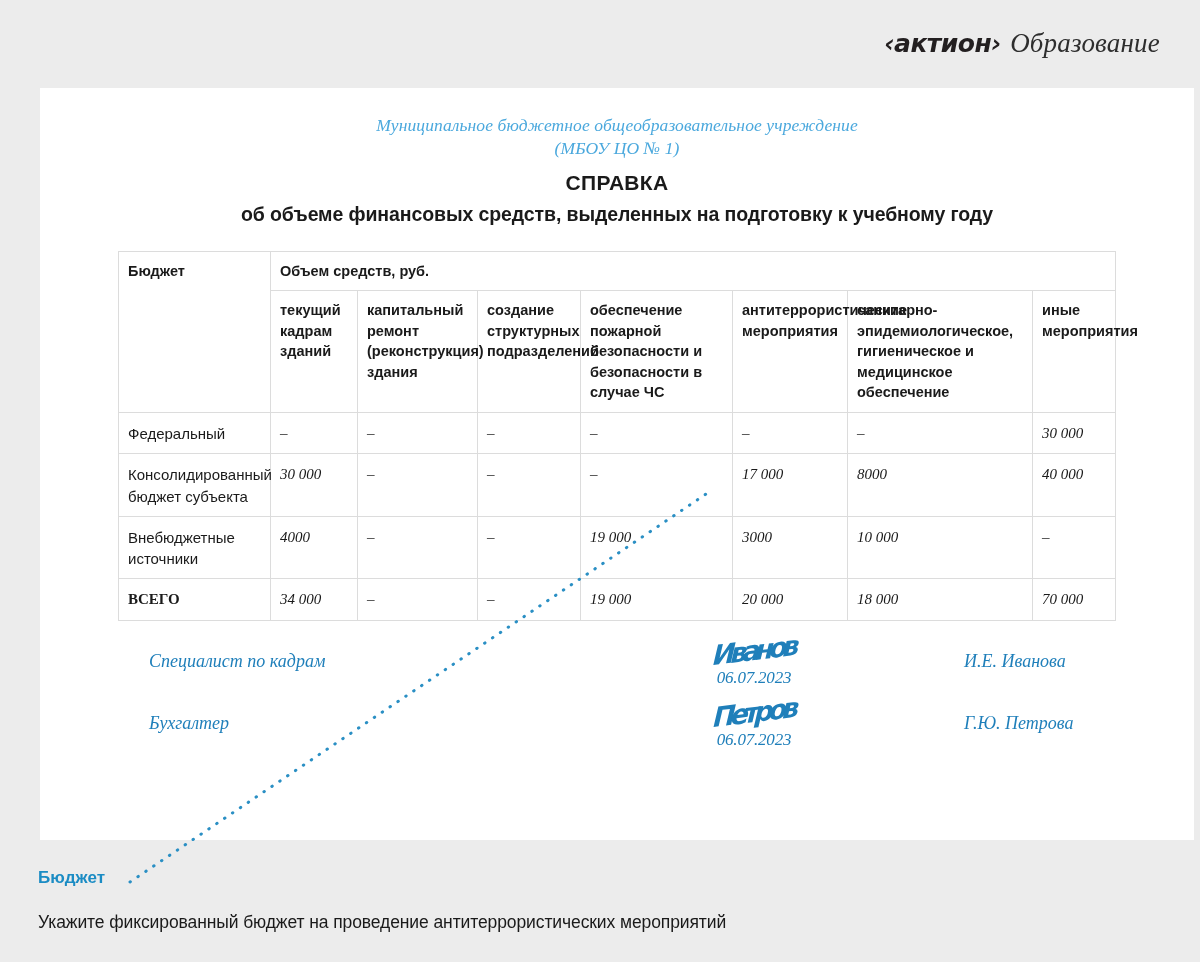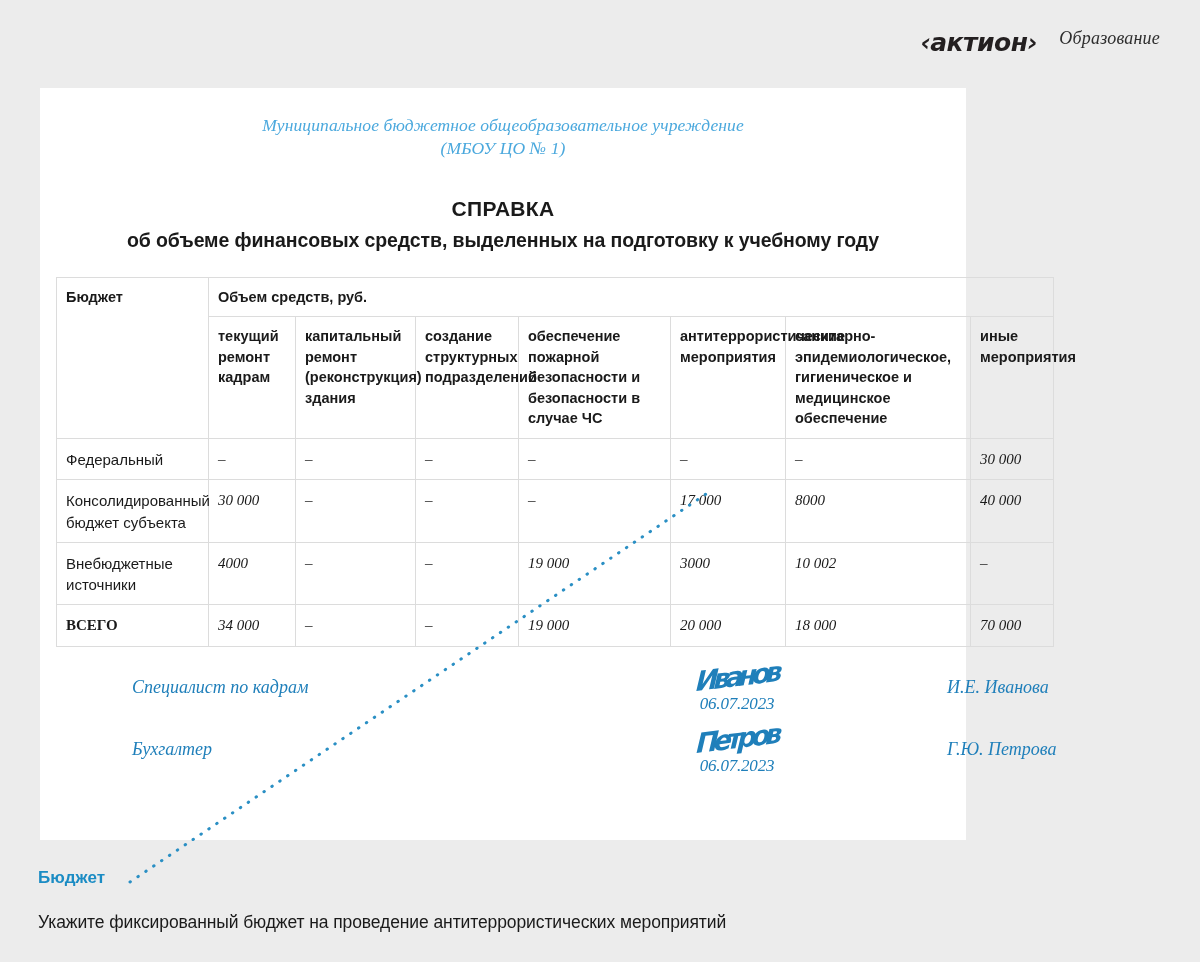--- a/index.html
+++ b/index.html
@@ -15,67 +15,67 @@
     overflow: hidden;
     -webkit-font-smoothing: antialiased;
   }
 
   
   .brand {
     position: absolute;
     top: 28px;
     right: 40px;
     display: flex;
-    align-items: flex-start;
-    gap: 22px;
+    align-items: center;
+    gap: 9px;
     white-space: nowrap;
   }
   .brand-mark {
     font-family: "DejaVu Sans", sans-serif;
     font-weight: 700;
     font-style: italic;
     font-size: 25px;
     letter-spacing: -0.5px;
     color: #231f20;
   }
   .brand-word {
     font-family: "Liberation Serif", serif;
     font-style: italic;
-    font-size: 18px;
+    font-size: 27px;
     color: #2e2e2e;
     letter-spacing: 0.2px;
   }
 
   
   .doc-card {
     position: absolute;
     left: 40px;
     top: 88px;
-    width: 926px;
+    width: 1154px;
     height: 752px;
     background: #ffffff;
   }
 
   
   .org-header {
     text-align: center;
     padding-top: 26px;
     font-family: "Liberation Serif", serif;
     font-style: italic;
     font-size: 17.5px;
     line-height: 1.33;
     color: #4aa8dd;
     letter-spacing: 0.1px;
   }
   .org-header div { white-space: nowrap; }
 
   
   .doc-title {
     text-align: center;
-    margin-top: 36px;
+    margin-top: 10px;
     font-size: 21px;
     font-weight: 700;
     color: #1a1a1a;
     letter-spacing: 0.3px;
   }
   .doc-subtitle {
     text-align: center;
     margin-top: 8px;
     font-size: 19.5px;
     font-weight: 700;
@@ -134,21 +134,21 @@
   col.c2 { width: 120px; }
   col.c3 { width: 103px; }
   col.c4 { width: 152px; }
   col.c5 { width: 115px; }
   col.c6 { width: 185px; }
   col.c7 { width: 83px; }
 
   
   .sig-block {
     margin-top: 22px;
-    padding: 0 7px;
+    padding: 0 24px;
     font-family: "Liberation Serif", serif;
     font-style: italic;
     color: #1f7fba;
   }
   .sig-row {
     position: relative;
     height: 62px;
   }
   .sig-role {
     position: absolute;
@@ -246,21 +246,21 @@
           <col class="c5">
           <col class="c6">
           <col class="c7">
       </colgroup>
       <thead>
         <tr>
           <th class="budget-head" rowspan="2">Бюджет</th>
           <th class="volume-head" colspan="7">Объем средств, руб.</th>
         </tr>
         <tr>
-          <th>текущий ремонт кадрам</th>
+          <th>текущий кадрам зданий</th>
           <th>капитальный ремонт (реконструкция) здания</th>
           <th>создание структурных подразделений</th>
           <th>обеспечение пожарной безопасности и безопасности в случае ЧС</th>
           <th>антитеррористические мероприятия</th>
           <th>санитарно-эпидемиологическое, гигиеническое и медицинское обеспечение</th>
           <th>иные мероприятия</th>
         </tr>
       </thead>
       <tbody>
         <tr>
@@ -283,21 +283,21 @@
           <td class="val">8000</td>
           <td class="val">40 000</td>
         </tr>
         <tr>
           <td class="rowlabel">Внебюджетные источники</td>
           <td class="val">4000</td>
           <td class="val">–</td>
           <td class="val">–</td>
           <td class="val">19 000</td>
           <td class="val">3000</td>
-          <td class="val">10 002</td>
+          <td class="val">10 000</td>
           <td class="val">–</td>
         </tr>
         <tr class="total">
           <td class="rowlabel">ВСЕГО</td>
           <td class="val">34 000</td>
           <td class="val">–</td>
           <td class="val">–</td>
           <td class="val">19 000</td>
           <td class="val">20 000</td>
           <td class="val">18 000</td>

